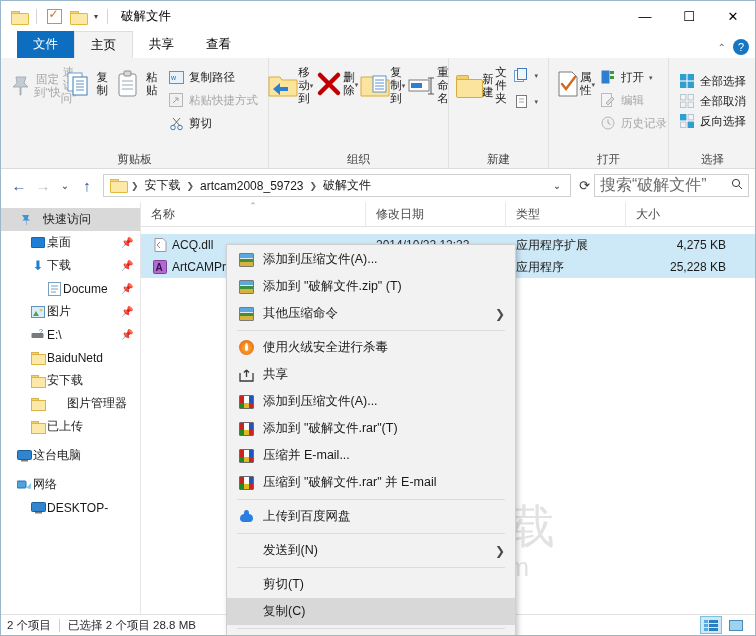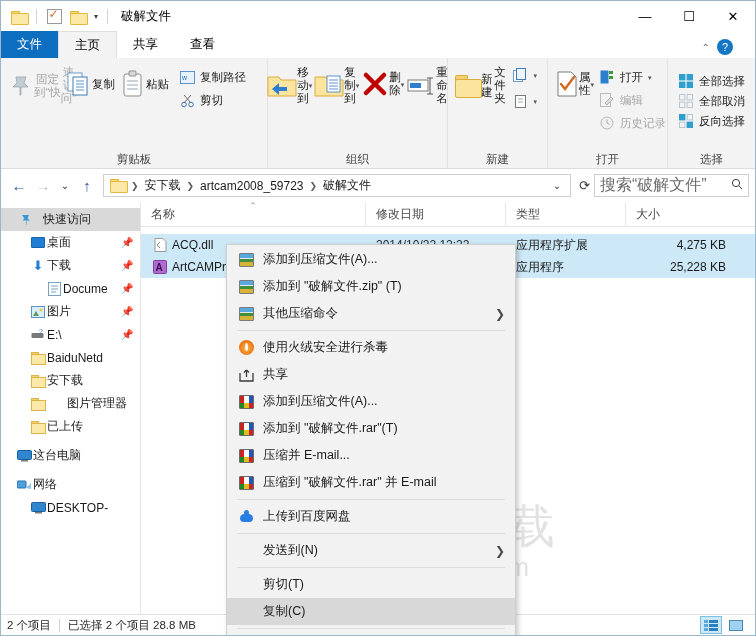--- a/index.html
+++ b/index.html
@@ -58,21 +58,21 @@
   .win-btns {
     position: absolute; right: 0; top: 0; display: flex; height: 30px;
   }
   .win-btn {
     width: 44px; height: 30px; display: flex; align-items: center;
     justify-content: center; font-size: 13px; color: #000;
   }
 
   
   .tabstrip {
-    position: absolute; left: 0; top: 30px; width: 740px; height: 27px;
+    position: absolute; left: 16px; top: 30px; width: 740px; height: 27px;
     background: #ffffff; display: flex; align-items: flex-end;
   }
   .tab {
     height: 27px; padding: 0 16px; display: flex; align-items: center;
     font-size: 12.5px; color: #000; cursor: default;
   }
   .tab.file { background: #0d6ebf; color: #ffffff; font-weight: normal; }
   .tab.active { background: #f3f3f3; border: 1px solid #dedede; border-bottom: none; }
 
   
@@ -380,20 +380,29 @@
         <div class="smallcol">
           <div class="smallbtn">
             <span class="ic">
               <svg width="15" height="13" viewBox="0 0 15 13">
                   <rect x="0.5" y="0.5" width="14" height="12" fill="#e8f2fb" stroke="#5c93cb"></rect>
                   <text x="2" y="9" font-size="7" fill="#2b6cb0">w</text>
                 </svg>
             </span>
             <span>复制路径</span>
           </div>
+          <div class="smallbtn dis">
+            <span class="ic">
+              <svg width="14" height="14" viewBox="0 0 14 14">
+                  <rect x="0.5" y="0.5" width="13" height="13" fill="#f0f0f0" stroke="#b6b6b6"></rect>
+                  <path d="M4 10 L9 5 M9 5 L6 5 M9 5 L9 8" stroke="#a0a0a0" fill="none"></path>
+                </svg>
+            </span>
+            <span>粘贴快捷方式</span>
+          </div>
           <div class="smallbtn">
             <span class="ic">
               <svg width="15" height="15" viewBox="0 0 15 15">
                   <circle cx="4" cy="11.5" r="2.3" fill="none" stroke="#3f7cb8"></circle>
                   <circle cx="11" cy="11.5" r="2.3" fill="none" stroke="#3f7cb8"></circle>
                   <path d="M4 10 L11 2 M11 10 L4 2" stroke="#6b6b6b" fill="none"></path>
                 </svg>
             </span>
             <span>剪切</span>
           </div>
@@ -405,45 +414,45 @@
     <div class="rgroup" style="width:180px;">
       <div class="rgroup-body" style="justify-content:center;">
         <div class="bigbtn">
           <span class="ic">
             <svg width="30" height="25" viewBox="0 0 30 25">
               <path d="M1 4 h11 l2 3 h15 v16 h-28 z" fill="#fbe49e" stroke="#d9ad3c"></path>
               <path d="M20 14 L12 14 L12 10 L5 16 L12 22 L12 18 L20 18 Z" fill="#2f7fd0"></path>
             </svg>
           </span>
           <span class="lbl">移动到</span>
+          <span class="dd-caret">▾</span>
+        </div>
+        <div class="bigbtn">
+          <span class="ic">
+            <svg width="28" height="26" viewBox="0 0 28 26">
+                <path d="M5 4 L23 22 M23 4 L5 22" stroke="#c00000" stroke-width="4.5" stroke-linecap="round"></path>
+              </svg>
+          </span>
+          <span class="lbl">删除</span>
           <span class="dd-caret">▾</span>
         </div>
         <div class="bigbtn">
           <span class="ic">
             <svg width="30" height="25" viewBox="0 0 30 25">
               <path d="M1 4 h11 l2 3 h15 v16 h-28 z" fill="#fbe49e" stroke="#d9ad3c"></path>
               <rect x="13" y="3" width="13" height="16" fill="#fff" stroke="#5c93cb"></rect>
               <g stroke="#5c93cb" stroke-width="1">
                   <line x1="15" y1="7" x2="24" y2="7"></line>
                   <line x1="15" y1="10" x2="24" y2="10"></line>
                   <line x1="15" y1="13" x2="24" y2="13"></line>
                   <line x1="15" y1="16" x2="24" y2="16"></line>
                 </g>
             </svg>
           </span>
           <span class="lbl">复制到</span>
-          <span class="dd-caret">▾</span>
-        </div>
-        <div class="bigbtn">
-          <span class="ic">
-            <svg width="28" height="26" viewBox="0 0 28 26">
-                <path d="M5 4 L23 22 M23 4 L5 22" stroke="#c00000" stroke-width="4.5" stroke-linecap="round"></path>
-              </svg>
-          </span>
-          <span class="lbl">删除</span>
           <span class="dd-caret">▾</span>
         </div>
         <div class="bigbtn">
           <span class="ic">
             <svg width="30" height="24" viewBox="0 0 30 24">
               <rect x="2" y="6" width="20" height="11" fill="#fff" stroke="#7a7a7a"></rect>
               <rect x="4" y="9" width="11" height="5" fill="#2f7fd0"></rect>
               <path d="M24 4 v16 M21 4 h6 M21 20 h6" stroke="#555" fill="none"></path>
             </svg>
           </span>

